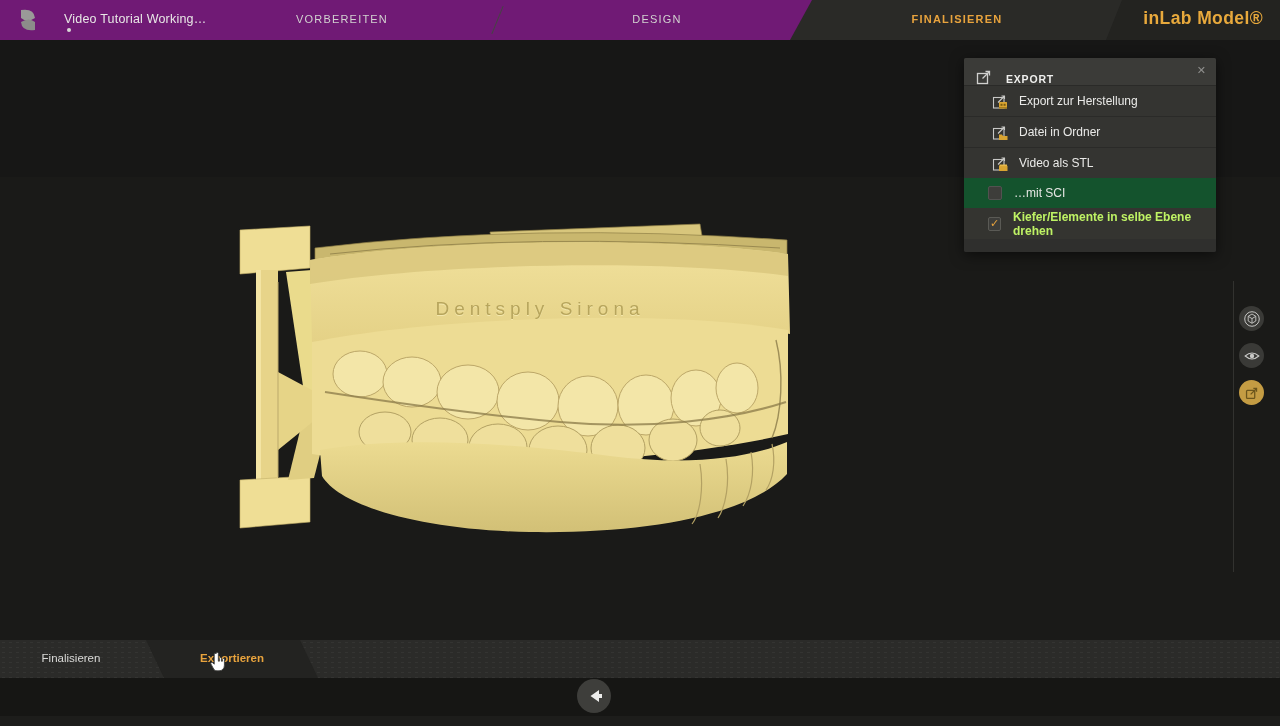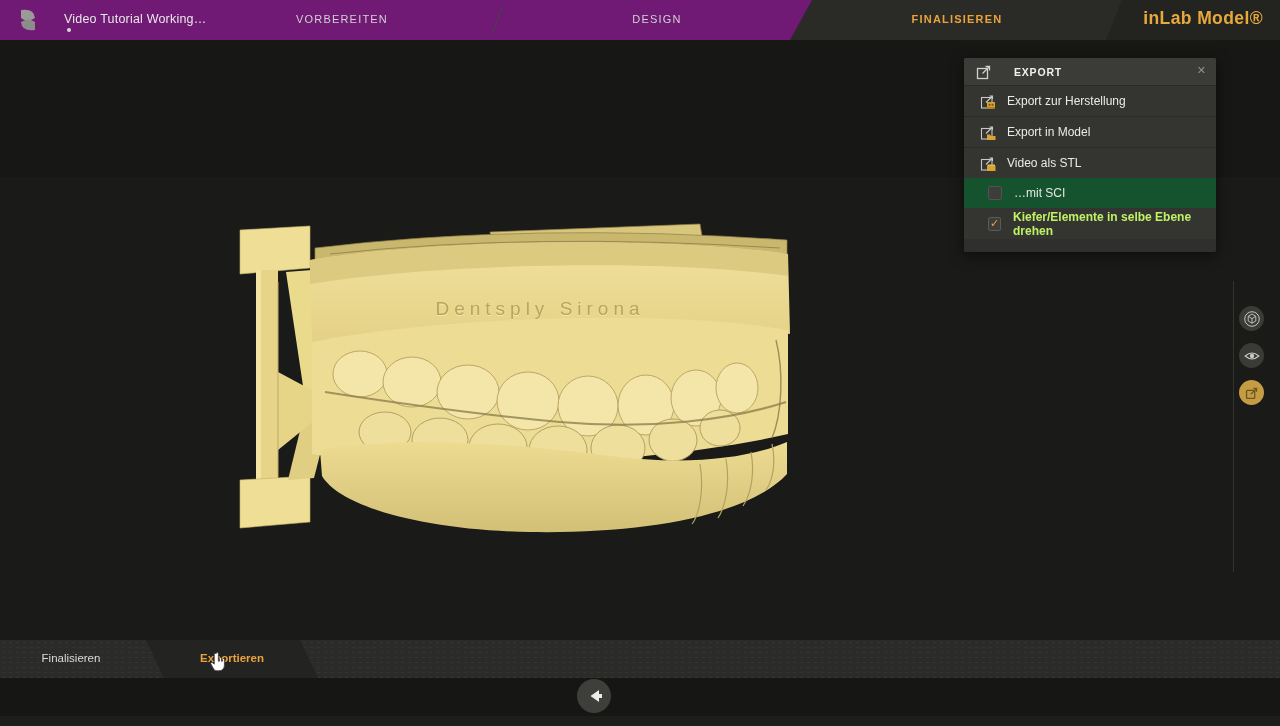--- a/index.html
+++ b/index.html
@@ -58,35 +58,35 @@
   .canvas-main { position:absolute; left:0; top:177px; width:1280px; height:463px; background:#1a1a18; }
   .model-svg { position:absolute; left:230px; top:222px; width:575px; height:322px; cursor:grab; }
 
   
   .export-panel {
     position:absolute; left:964px; top:58px; width:252px; z-index:40;
     background:#2f2f2d; border-radius:2px; overflow:hidden;
     box-shadow:0 3px 14px rgba(0,0,0,.55);
   }
   .xp-header {
-    height:27px; background:#3b3b38; display:flex; align-items:center;
-    padding:0 10px; position:relative;gap:8px;
+    height:27px; background:#3b3b38; display:flex; align-items:flex-end;
+    padding:0 10px; position:relative;
   }
   .xp-header .xp-icon { width:16px; height:16px; margin-left:2px; }
   .xp-title {
     margin-left:14px; font-size:10.5px; font-weight:bold; letter-spacing:.8px;
     color:#f0f0ee;
   }
   .xp-close {
     position:absolute; right:10px; top:6px; font-size:11px; color:#8f8f8d;
     cursor:pointer;
   }
   .xrow {
     height:31px; background:#343431; border-top:1px solid #2a2a28;
-    display:flex; align-items:center; padding-left:16px; cursor:pointer;
+    display:flex; align-items:center; padding-left:28px; cursor:pointer;
   }
   .xrow .xicon { width:17px; height:17px; flex:0 0 17px; }
   .xrow .xlabel { margin-left:10px; font-size:12px; color:#eaeae8; }
   .orow {
     height:30px; background:#14532d; display:flex; align-items:center;
     padding-left:24px; cursor:pointer;
   }
   .orow .cbox {
     width:14px; height:14px; background:#3d3d3a; border:1px solid #525250;
     border-radius:2px; display:flex; align-items:center; justify-content:center;
@@ -277,21 +277,21 @@
     </div>
 
     <div class="xrow">
       <span class="xicon">
         <svg viewBox="0 0 17 17" width="17" height="17">
           <rect x="1.5" y="4.5" width="10.5" height="10.5" fill="none" stroke="#c8c8c6" stroke-width="1.1"></rect>
           <path d="M6 9.5 L12.5 3 M9.5 3 L12.5 3 L12.5 6" stroke="#c8c8c6" stroke-width="1.1" fill="none"></path>
           <path d="M7 10.5 L10 10.5 L11 12 L15.5 12 L15.5 16 L7 16 Z" fill="#D9A431"></path>
         </svg>
       </span>
-      <span class="xlabel">Export in Model</span>
+      <span class="xlabel">Datei in Ordner</span>
     </div>
 
     <div class="xrow">
       <span class="xicon">
         <svg viewBox="0 0 17 17" width="17" height="17">
           <rect x="1.5" y="4.5" width="10.5" height="10.5" fill="none" stroke="#c8c8c6" stroke-width="1.1"></rect>
           <path d="M6 9.5 L12.5 3 M9.5 3 L12.5 3 L12.5 6" stroke="#c8c8c6" stroke-width="1.1" fill="none"></path>
           <rect x="7" y="10.8" width="8.5" height="5.2" fill="#D9A431"></rect>
           <rect x="7.5" y="9.5" width="7.5" height="1.6" fill="#E7B94A"></rect>
         </svg>

